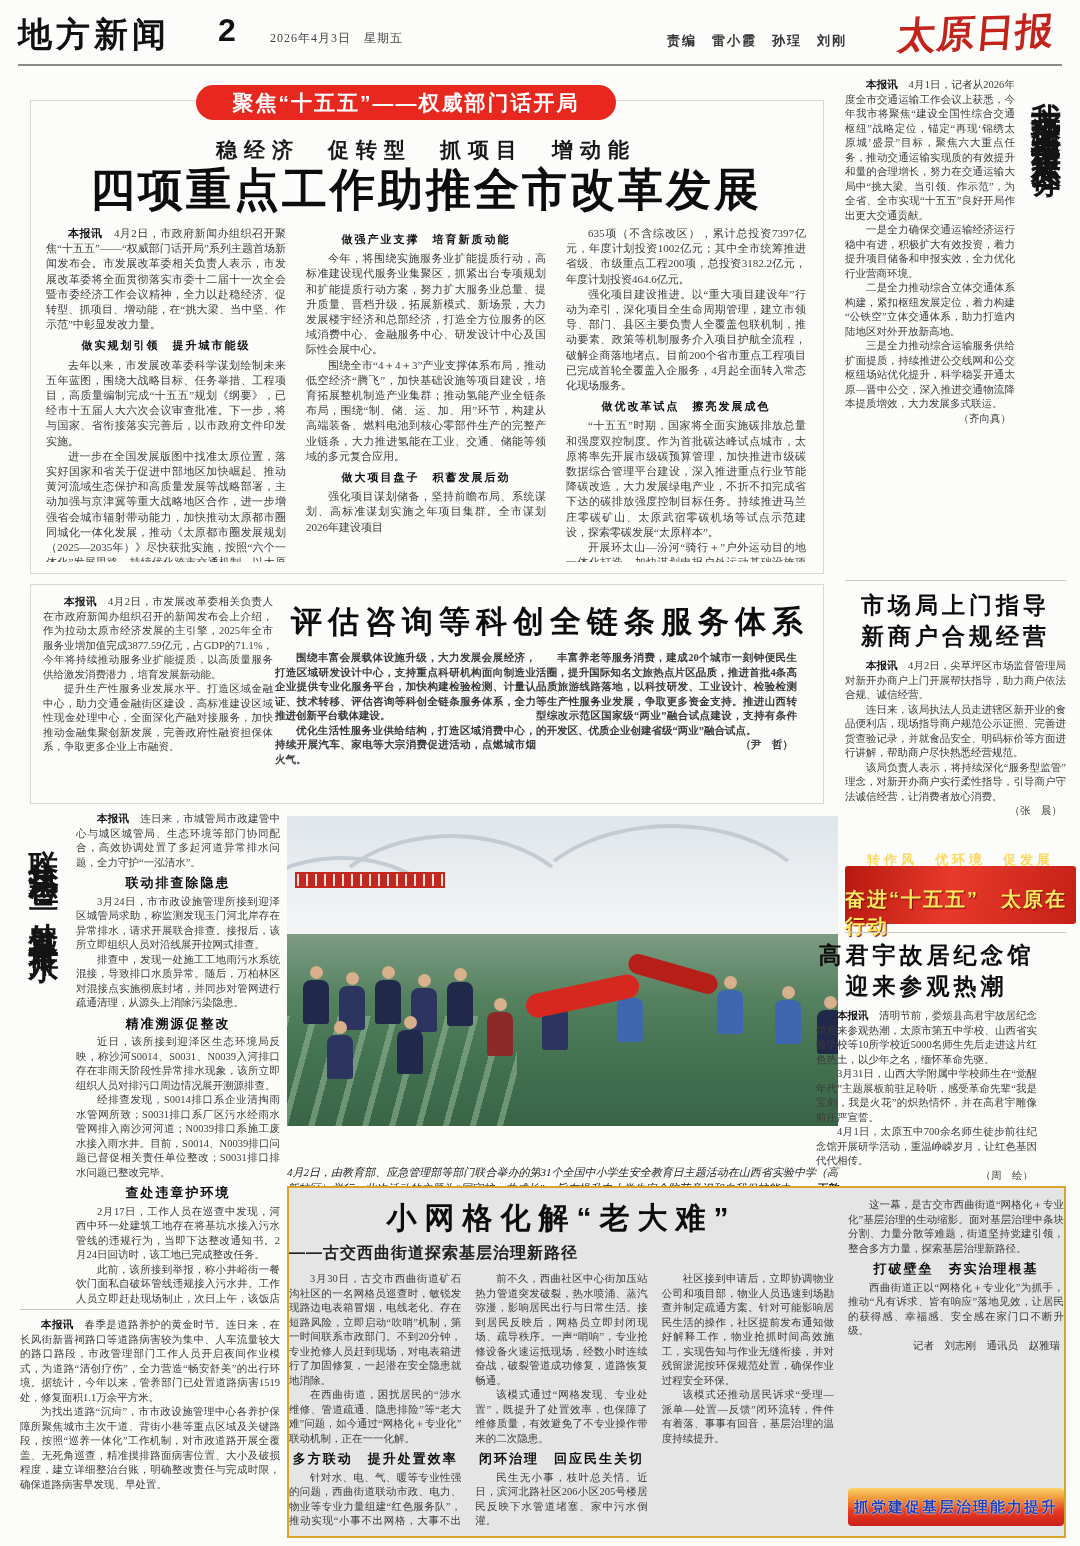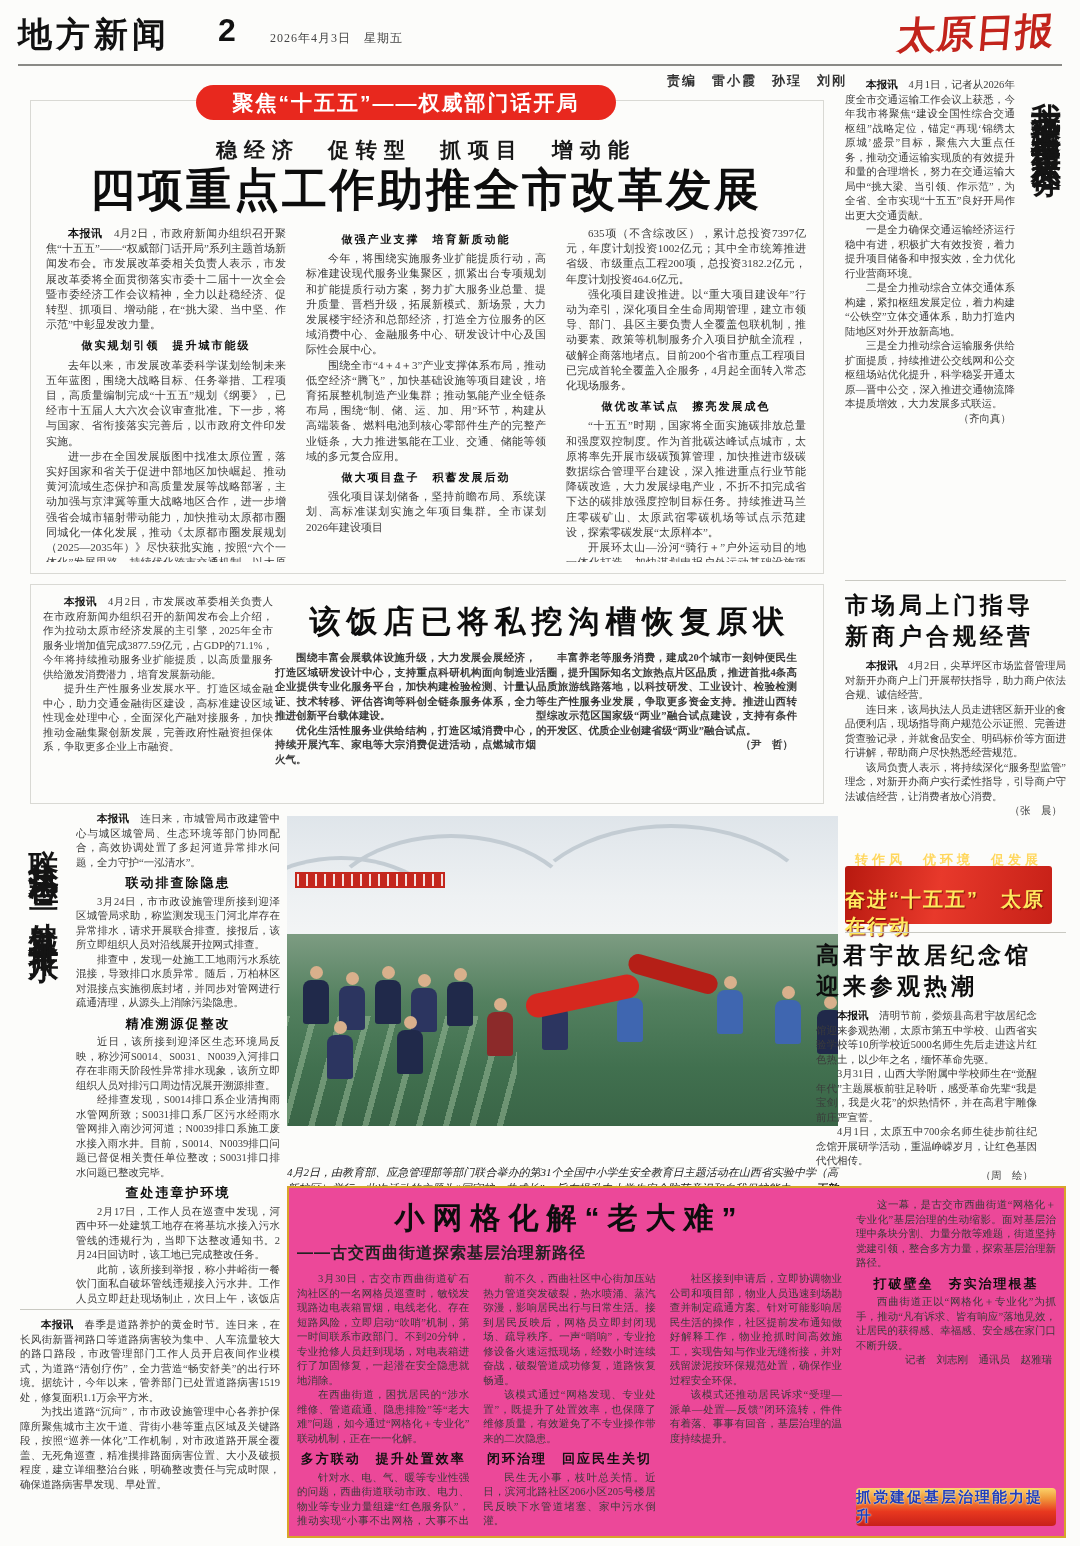--- a/index.html
+++ b/index.html
@@ -7,21 +7,21 @@
         font-family:"Liberation Serif",serif;color:#2c2c2c;overflow:hidden;}
   .abs{position:absolute;}
   .sans{font-family:"Liberation Sans",sans-serif;}
   .hr{position:absolute;border-top:1px solid #c9c9c2;}
 
   
   #hdr{left:18px;top:8px;width:1044px;height:52px;}
   #sec-title{position:absolute;left:0;top:4px;font-size:34px;font-weight:bold;letter-spacing:4px;color:#111;}
   #page-num{position:absolute;left:200px;top:4px;font-size:32px;font-weight:bold;color:#111;}
   #hdr-date{position:absolute;left:252px;top:22px;font-size:12px;color:#444;letter-spacing:1px;}
-  #editors{position:absolute;right:215px;top:24px;font-size:13px;font-weight:bold;color:#333;letter-spacing:2px;margin-top:40px;}
+  #editors{position:absolute;right:215px;top:24px;font-size:13px;font-weight:bold;color:#333;letter-spacing:2px;}
   #masthead{position:absolute;right:8px;top:0px;font-size:38px;font-weight:bold;color:#c2241c;
             font-family:"Liberation Serif",serif;transform:skewX(-7deg) rotate(-2deg);letter-spacing:1px;}
   #hdr-rule{left:18px;top:64px;width:1044px;border-top:2px solid #8a8a86;}
 
   
   #topbox{left:30px;top:100px;width:792px;height:472px;border:1px solid #d9d9d4;background:#fcfcfa;}
   #pill{left:196px;top:85px;width:420px;height:35px;background:#e8281e;border-radius:18px;
         color:#fff;font-weight:bold;font-size:21px;letter-spacing:2px;text-align:center;line-height:35px;}
   #kicker{left:40px;top:136px;width:772px;text-align:center;font-size:21px;font-weight:bold;
           letter-spacing:7px;color:#181818;}
@@ -78,43 +78,43 @@
   .person .bd{width:26px;height:44px;border-radius:8px 8px 3px 3px;background:#2c3560;margin-top:1px;}
   .person.blue .bd{background:#3f66b0;}
   .person.dark .bd{background:#20294a;}
   .person.redv .bd{background:#8c2a2a;}
   .dummy{position:absolute;background:#d6281f;border-radius:12px;}
 
   #caption{left:287px;top:1164px;width:551px;height:48px;font-size:11px;line-height:16px;
            color:#222;text-align:justify;font-style:italic;}
 
   
-  #goldbox{left:287px;top:1186px;width:779px;height:352px;border:2px solid #d8a42a;background:#ec4899;
-           box-sizing:border-box;padding:10px 8px;display:flex;gap:14px;overflow:hidden;}
+  #goldbox{left:287px;top:1186px;width:779px;height:352px;border:2px solid #d8a42a;background:#e5e5e5;
+           box-sizing:border-box;padding:10px 0;display:flex;gap:14px;overflow:hidden;}
   #grid-left{width:545px;display:flex;flex-direction:column;overflow:hidden;}
   #grid-head{text-align:center;font-size:30px;font-weight:bold;letter-spacing:8px;color:#0d0d0d;}
   #grid-sub{text-align:left;font-size:16px;font-weight:bold;color:#222;margin:4px 0 8px;letter-spacing:1px;}
   #grid-cols{display:flex;gap:14px;flex:1;overflow:hidden;}
   #grid-cols > div{flex:1;overflow:hidden;}
   #grid-right{flex:1;display:flex;flex-direction:column;overflow:hidden;}
   #grid-right .paras{flex:1;overflow:hidden;}
   #party-banner{height:38px;margin-top:6px;border-radius:4px;display:flex;align-items:center;justify-content:center;
      background:linear-gradient(180deg,#fbd36a 0%,#f0973a 28%,#e8381f 62%,#c8201a 100%);
      color:#1f3dbb;font-family:Liberation Mono, monospace;font-weight:bold;font-size:15px;letter-spacing:2px;
      text-shadow:0 0 2px #ffe9a8,0 0 1px #fff;}
 
   
   #transport{left:845px;top:78px;width:221px;height:494px;display:flex;gap:10px;overflow:hidden;}
   #transport .paras{flex:1;overflow:hidden;}
   #transport .vhead{font-size:30px;letter-spacing:5px;}
   #rr-rule1{left:845px;top:580px;width:221px;}
   #market{left:845px;top:590px;width:221px;height:270px;overflow:hidden;}
-  #market-head,#gao-head{font-size:23px;font-weight:bold;letter-spacing:4px;
+  #market-head,#gao-head{text-align:center;font-size:23px;font-weight:bold;letter-spacing:4px;
             color:#0d0d0d;line-height:1.35;margin-bottom:7px;}
-  #slogan{left:845px;top:866px;width:207px;height:58px;border-radius:3px;
+  #slogan{left:845px;top:866px;width:231px;height:58px;border-radius:3px;
           background:linear-gradient(100deg,#b7190f 0%,#e8392b 45%,#c62017 100%);
           display:flex;flex-direction:column;align-items:center;justify-content:center;gap:17px;}
   #slogan-l1{color:#ffd75e;font-family:"Liberation Sans",sans-serif;font-weight:bold;font-size:13px;letter-spacing:4px;}
   #slogan-l2{color:#ffe95e;font-family:"Liberation Sans",sans-serif;font-weight:bold;font-size:20px;letter-spacing:2px;
              text-shadow:1px 1px 1px #7a0d08;}
   #rr-rule2{left:845px;top:932px;width:221px;}
   #gao{left:816px;top:940px;width:221px;height:240px;overflow:hidden;}
 </style>
 </head>
 <body>
@@ -155,21 +155,21 @@
         <div class="bk bk-p">“十五五”时期，国家将全面实施碳排放总量和强度双控制度。作为首批碳达峰试点城市，太原将率先开展市级碳预算管理，加快推进市级碳数据综合管理平台建设，深入推进重点行业节能降碳改造，大力发展绿电产业，不折不扣完成省下达的碳排放强度控制目标任务。持续推进马兰庄零碳矿山、太原武宿零碳机场等试点示范建设，探索零碳发展“太原样本”。</div>
         <div class="bk bk-p">开展环太山—汾河“骑行＋”户外运动目的地一体化打造，加快谋划申报户外运动基础设施项目。深入推进国家儿童友好城市建设，加快城市社区嵌入式服务设施建设，今年全市完成不少于31个社区综合服务体建设，让群众在家门口享受到便捷、优质的服务。</div>
       </div>
   </div>
 
   <div class="abs" id="svcbox">
     <div id="svc-left">
         <div class="bk bk-lead"><b>本报讯</b>　4月2日，市发展改革委相关负责人在市政府新闻办组织召开的新闻发布会上介绍，作为拉动太原市经济发展的主引擎，2025年全市服务业增加值完成3877.59亿元，占GDP的71.1%，今年将持续推动服务业扩能提质，以高质量服务供给激发消费潜力，培育发展新动能。</div>
         <div class="bk bk-p">提升生产性服务业发展水平。打造区域金融中心，助力交通金融街区建设，高标准建设区域性现金处理中心，全面深化产融对接服务，加快推动金融集聚创新发展，完善政府性融资担保体系，争取更多企业上市融资。</div>
       </div>
-    <div class="sans" id="svc-head">该饭店已将私挖沟槽恢复原状</div>
+    <div class="sans" id="svc-head">评估咨询等科创全链条服务体系</div>
     <div id="svc-cols">
       <div>
           <div class="bk bk-p">围绕丰富会展载体设施升级，大力发展会展经济，打造区域研发设计中心，支持重点科研机构面向制造业企业提供专业化服务平台，加快构建检验检测、计量认证、技术转移、评估咨询等科创全链条服务体系，全力推进创新平台载体建设。</div>
           <div class="bk bk-p">优化生活性服务业供给结构，打造区域消费中心，持续开展汽车、家电等大宗消费促进活动，点燃城市烟火气。</div>
         </div>
       <div>
           <div class="bk bk-p">丰富养老等服务消费，建成20个城市一刻钟便民生活圈，提升国际知名文旅热点片区品质，推进首批4条高品质旅游线路落地，以科技研发、工业设计、检验检测等生产性服务业发展，争取更多资金支持。推进山西转型综改示范区国家级“两业”融合试点建设，支持有条件的开发区、优质企业创建省级“两业”融合试点。</div>
           <div class="bk bk-by">（尹　哲）</div>
         </div>
     </div>

